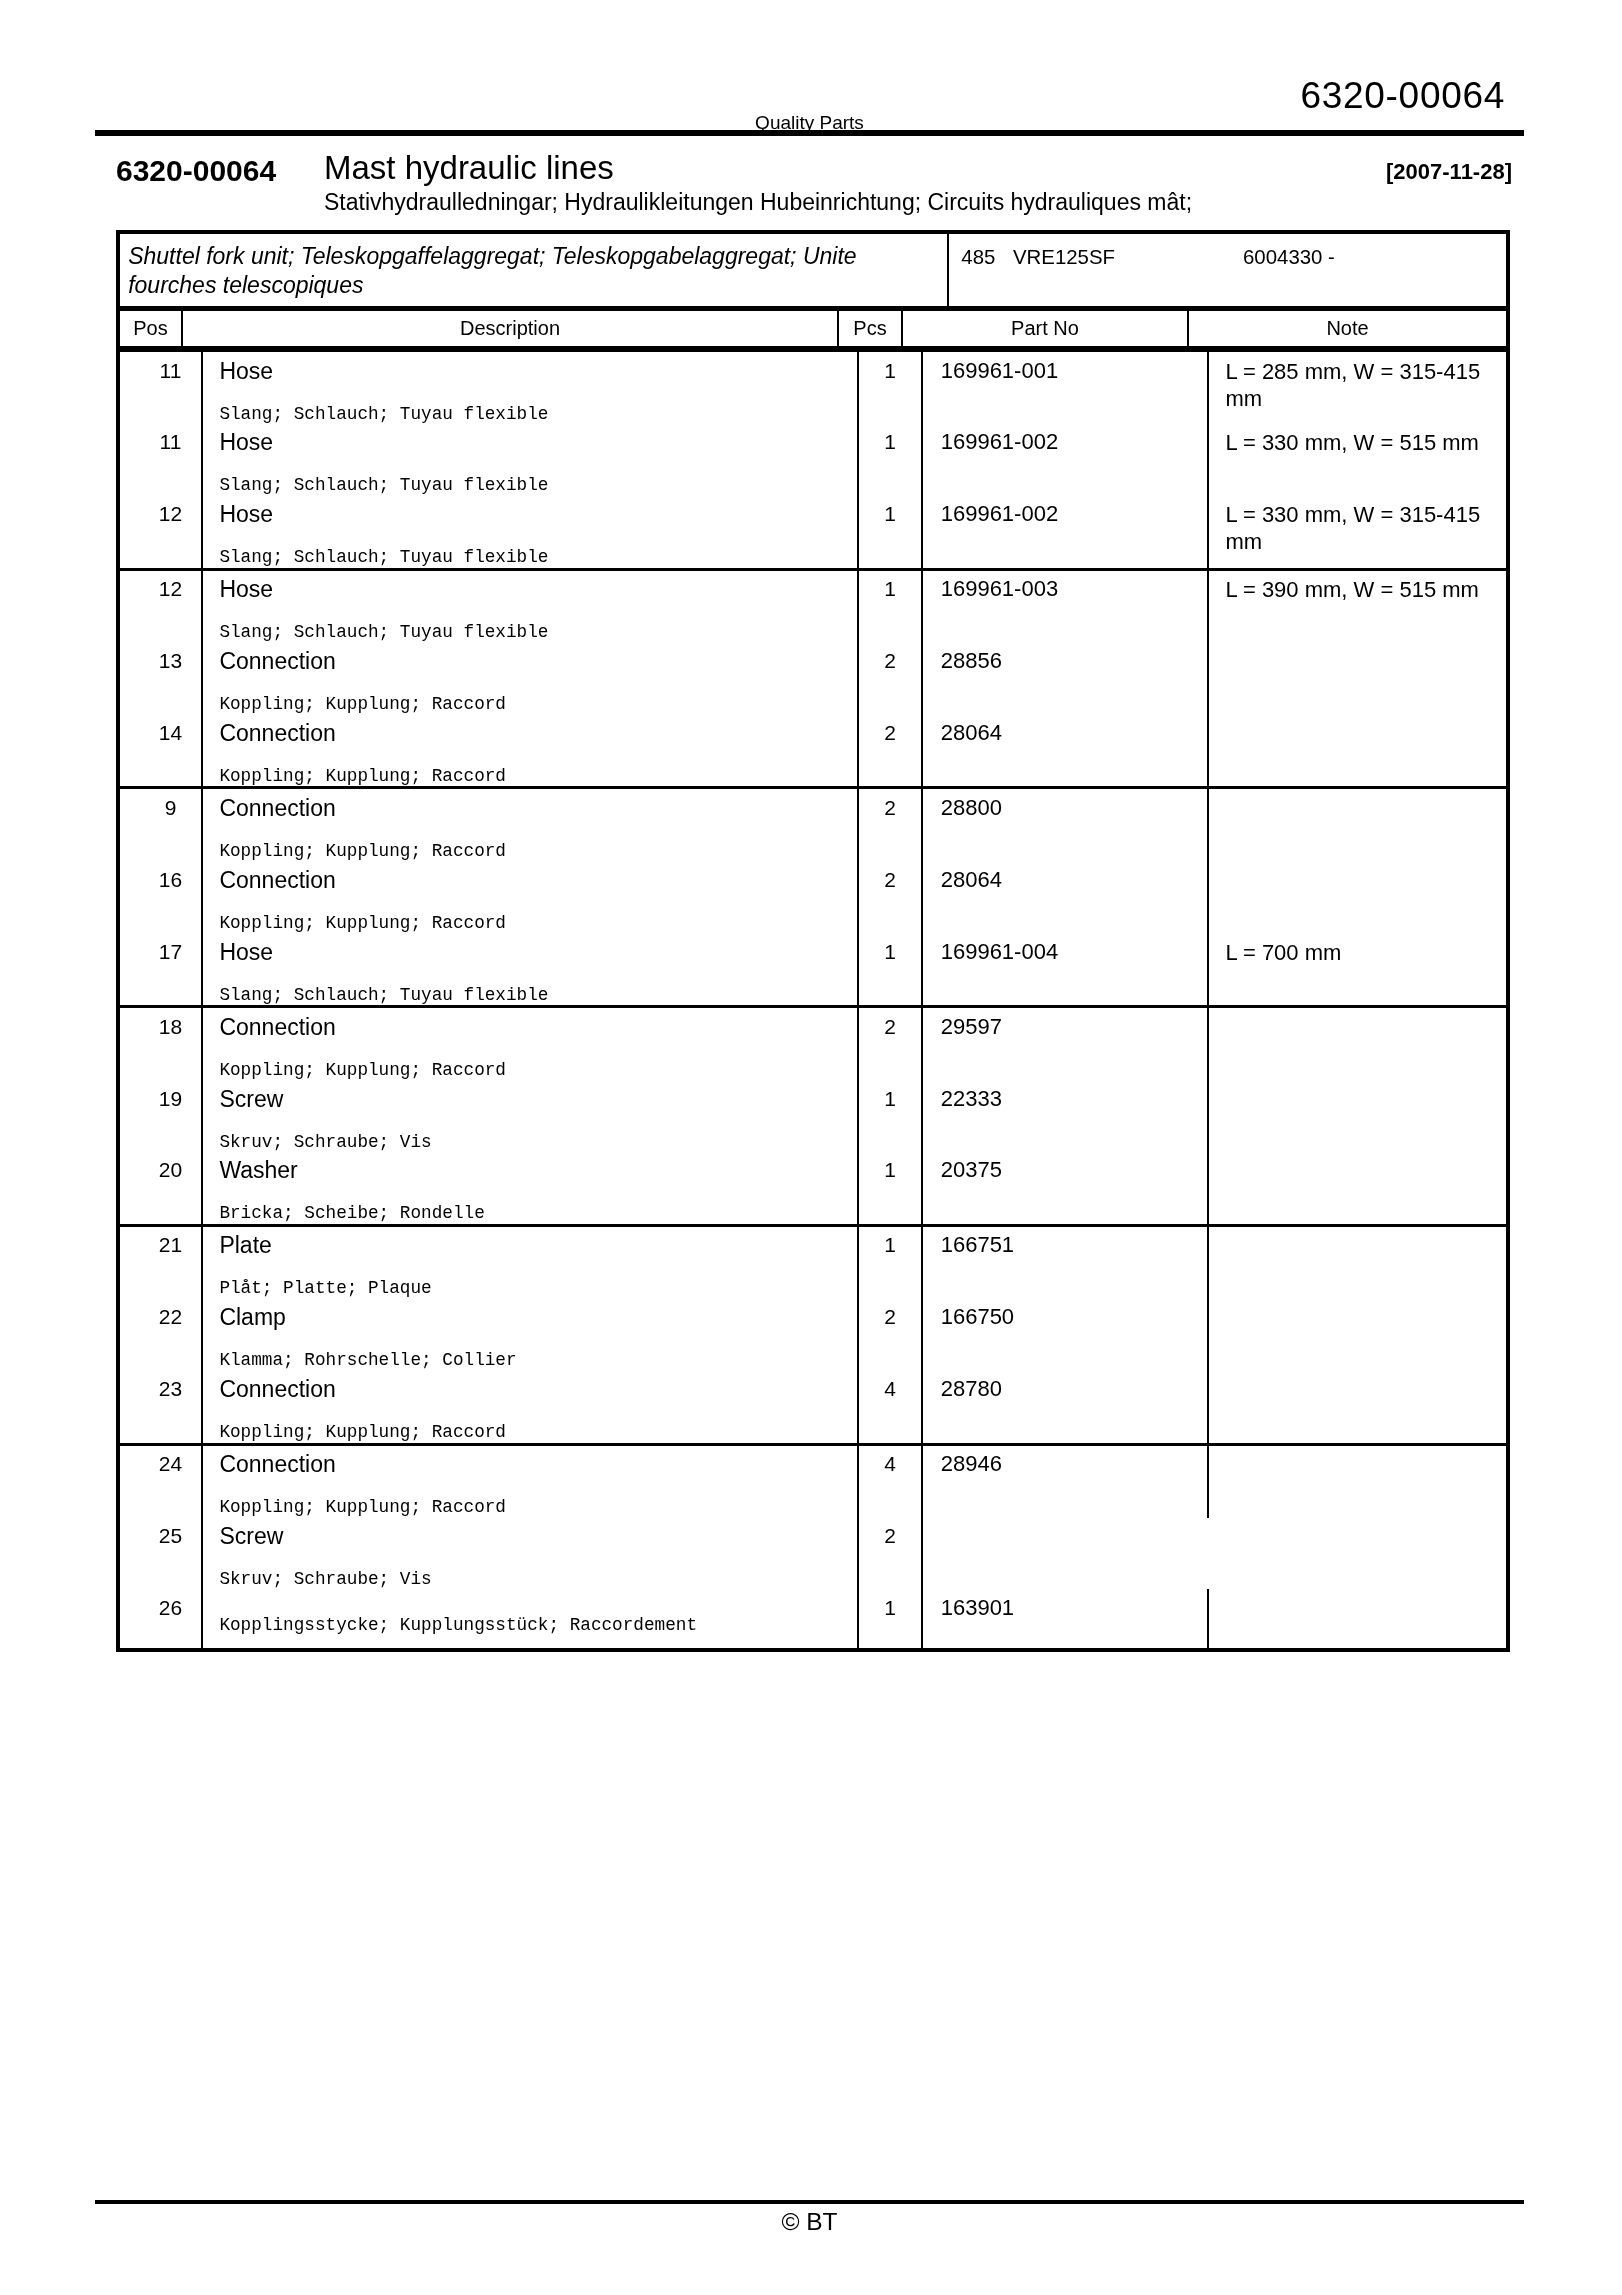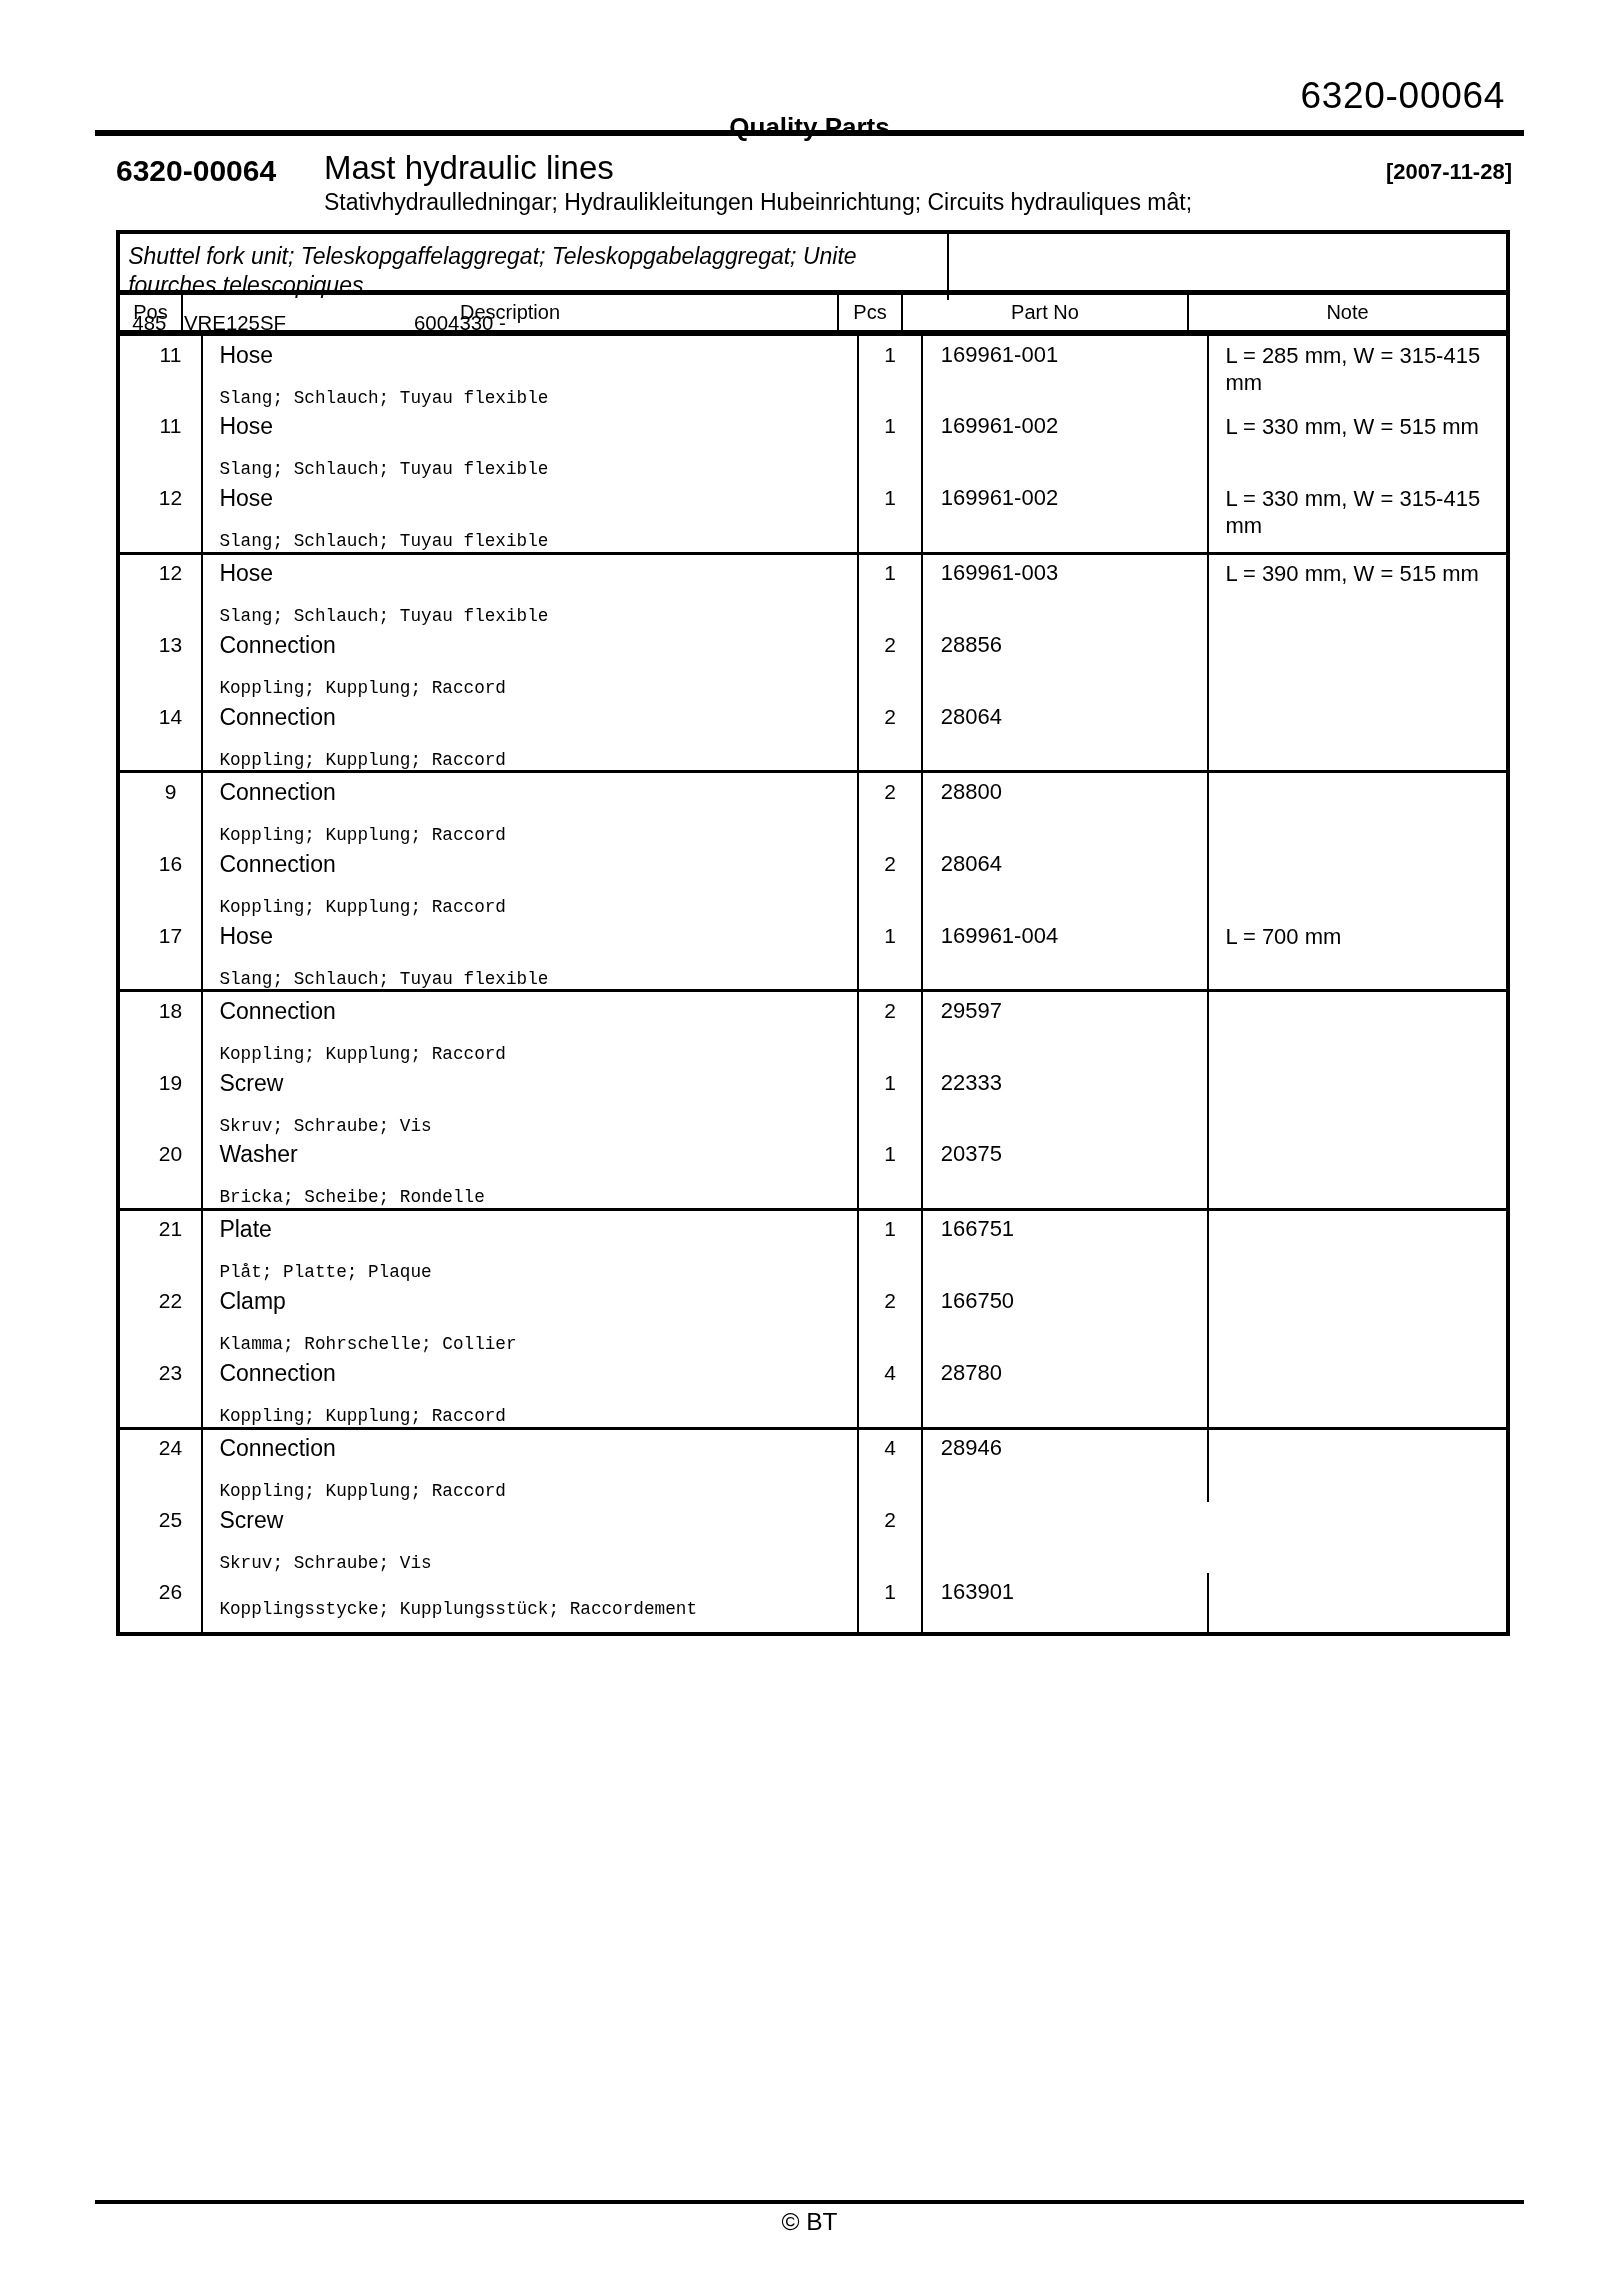--- a/index.html
+++ b/index.html
@@ -5,30 +5,30 @@
 <style>
   * { margin:0; padding:0; box-sizing:border-box; }
   html,body { background:#e8e8e8; }
   body { font-family:"Liberation Sans","DejaVu Sans",sans-serif; color:#000; }
   .page {
     position:relative; width:1622px; height:2295px; background:#fff;
     margin:0 auto; overflow:hidden;
   }
   
   .doc-top { position:absolute; top:75px; right:117px; font-size:37px; font-weight:400; letter-spacing:0.7px; }
-  .brand   { position:absolute; top:112px; left:95px; width:1429px; text-align:center; font-size:26px; font-weight:700; }
+  .brand   { position:absolute; top:112px; left:95px; width:1429px; text-align:center; font-size:19px; font-weight:400; }
   .rule-top { position:absolute; top:130px; left:95px; width:1429px; height:5.5px; background:#000; }
   
   .title-num  { position:absolute; top:154px; left:116px;  font-size:30px; font-weight:700; }
   .title-main { position:absolute; top:149px; left:324px;  font-size:33px; font-weight:400; }
   .title-date { position:absolute; top:159px; right:110px; font-size:22px; font-weight:700; }
   .subtitle   { position:absolute; top:189px; left:324px;  font-size:23px; }
   
   .sheet { position:absolute; top:230px; left:116px; width:1394px; border:4.1px solid #000; background:#fff; }
-  .info-section { display:flex; height:56px;flex-direction:column; }
+  .info-section { display:flex; height:72px; }
   .info-left  {
     width:829px; border-right:2.7px solid #000;
     padding:8.2px 34px 0 8.2px;
     font-size:23px; line-height:29px; font-style:italic;
   }
   .info-right { flex:1; padding:12.3px 0 0 12.3px; font-size:20.4px; white-space:nowrap; }
   .info-right .m1 { margin-right:17.7px; }
   .info-right .m2 { margin-right:128px; }
   
   .dline-a { height:1.4px; border-top:3.4px solid #000; border-bottom:2px solid #000; }

